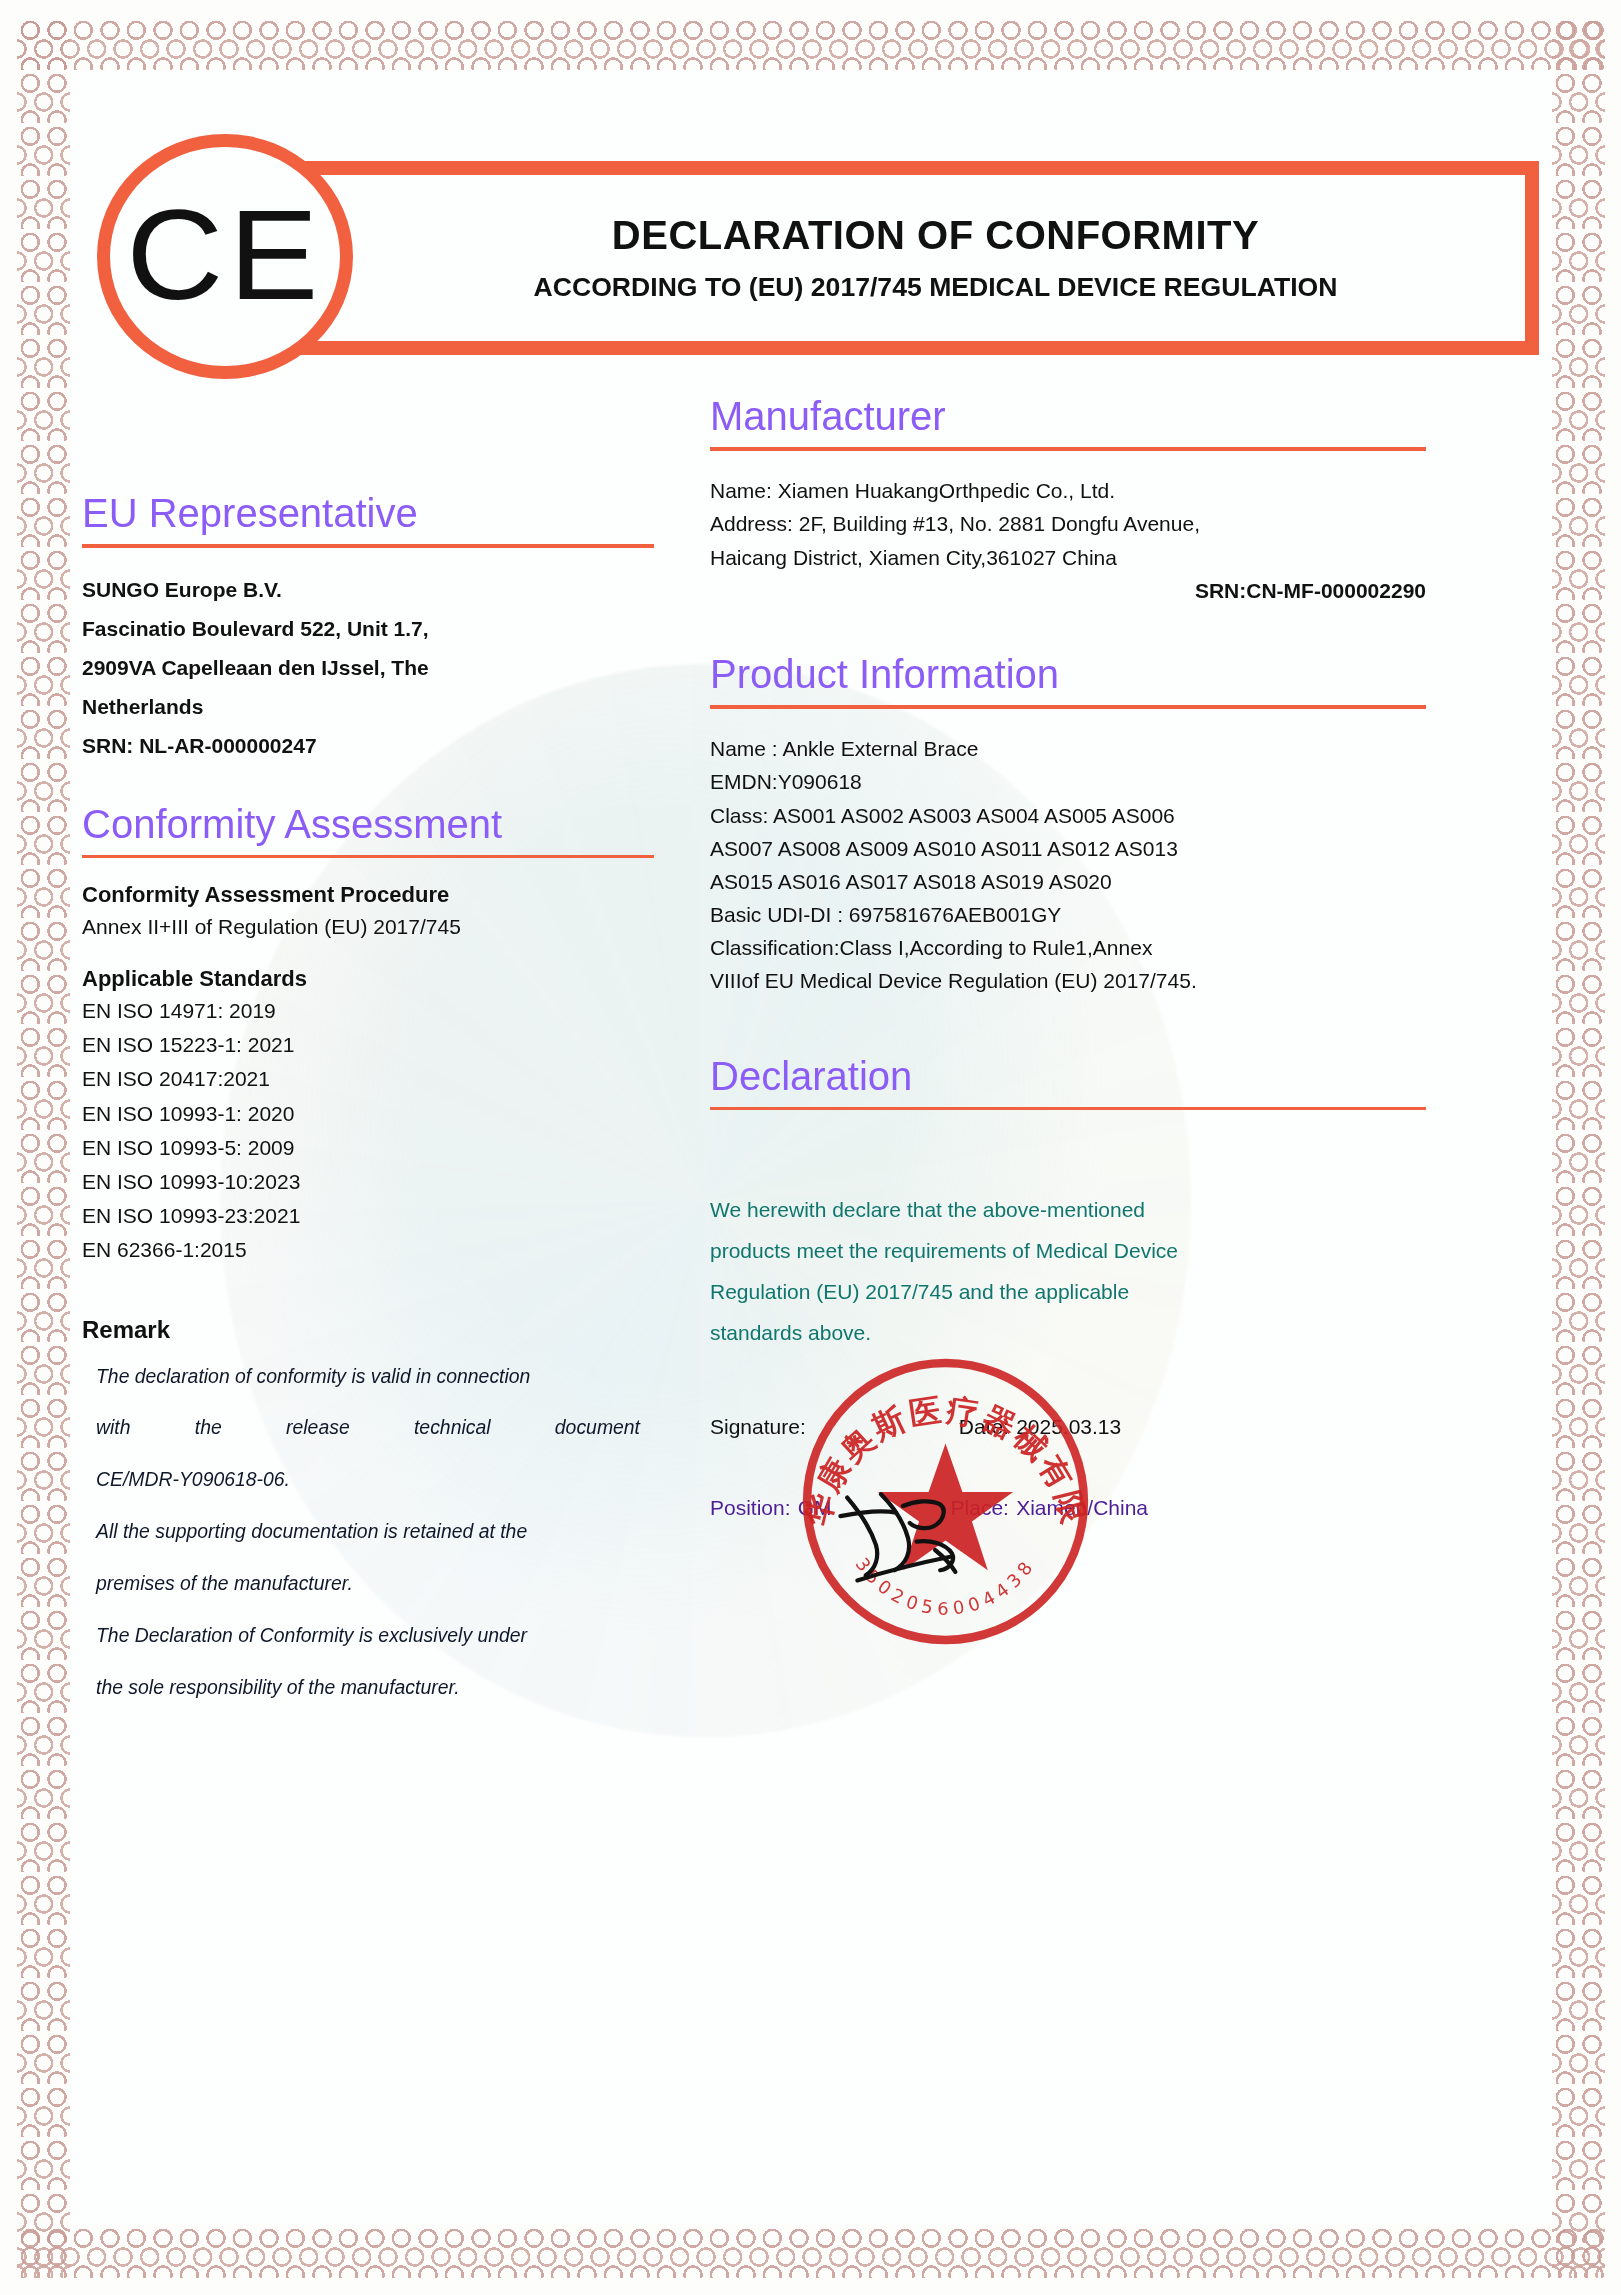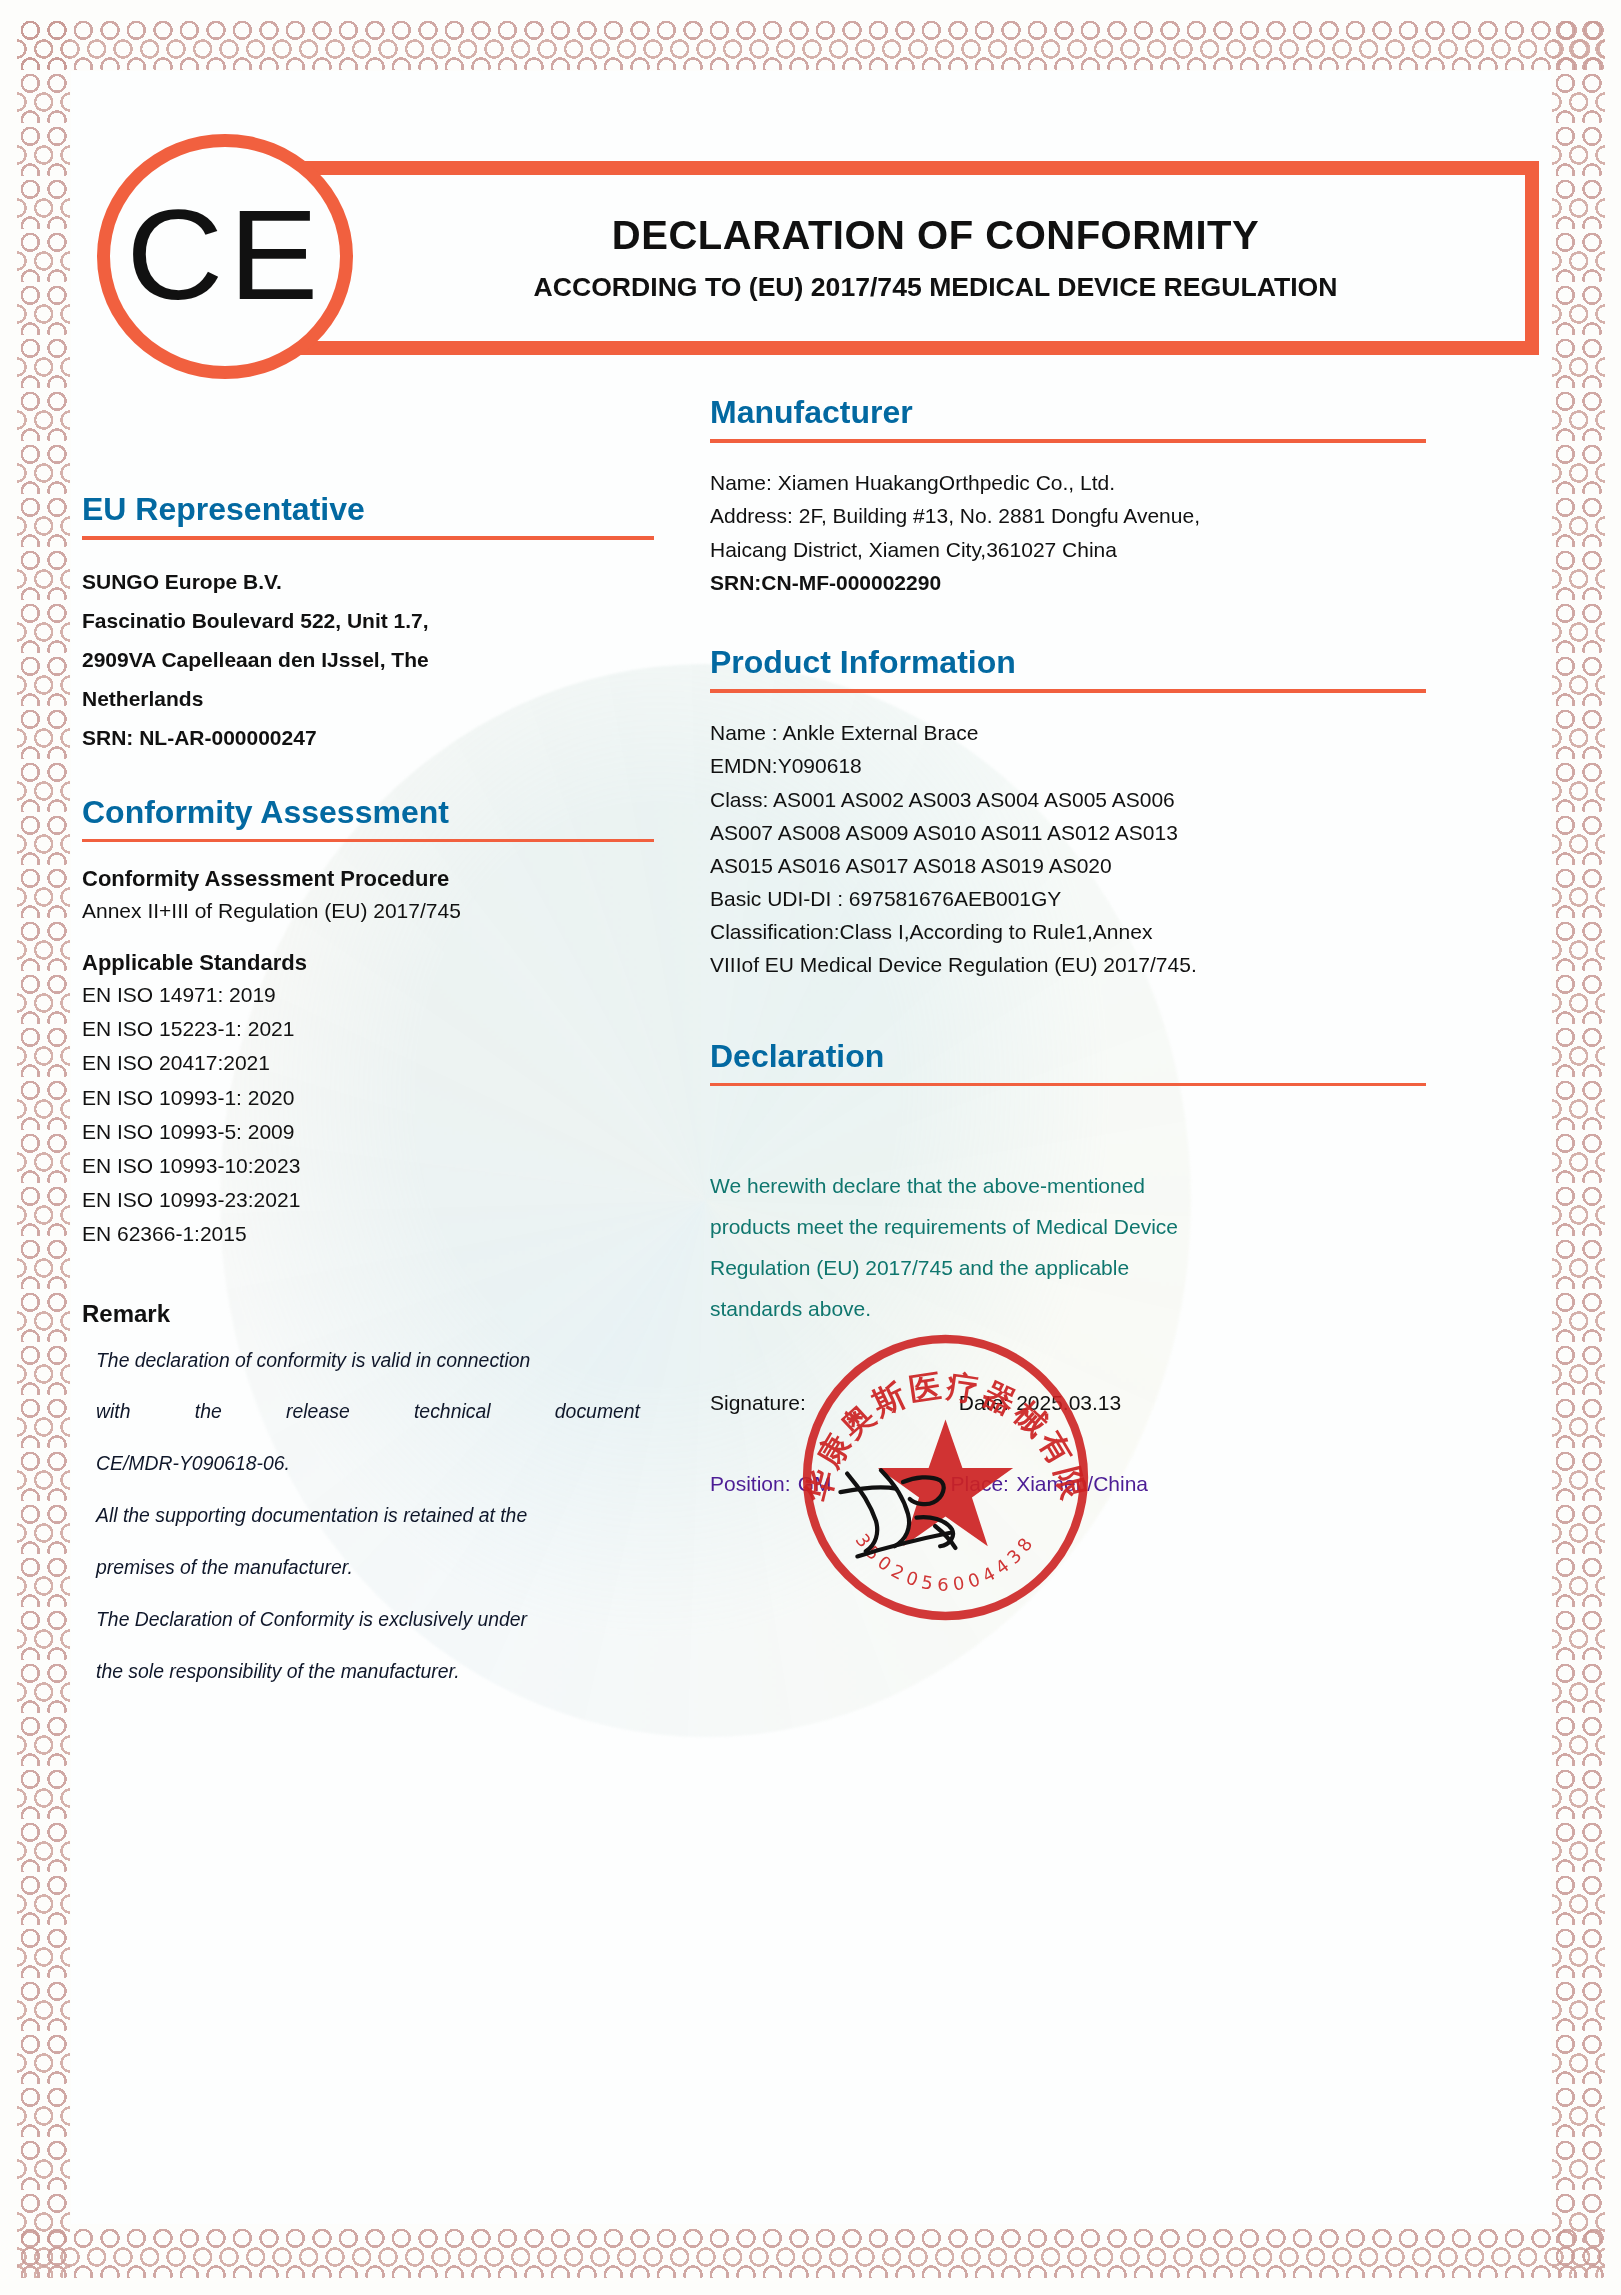--- a/index.html
+++ b/index.html
@@ -111,33 +111,33 @@
   .body-cols{
     display:flex;
     margin-top:97px;
     gap:56px;
     position:relative;
   }
   .col-left{width:572px;position:relative;}
   .col-right{width:716px;position:relative;margin-top:-97px;}
 
   h2.section{
-    font-size:32px;font-weight:bold;color:#0369a1;
+    font-size:40px;font-weight:normal;color:#8b5cf6;
     margin:0 0 8.2px 0;letter-spacing:0px;
   }
   .rule{
     height:3.6px;background:#f1603f;width:100%;
     margin:0 0 23.5px 0;
   }
 
   .line{
     font-size:21px;color:#111;line-height:1.58;
     margin:0;
   }
-  .line.b{font-weight:bold;}
+  .line.b{font-weight:bold;text-align:right;}
   .addr .line{font-weight:bold;line-height:1.85;}
 
   h3.sub{
     font-size:22px;font-weight:bold;color:#111;
     margin:0 0 2px 0;
   }
 
   .std-list .line{line-height:1.62;}
 
   .remark-h{

